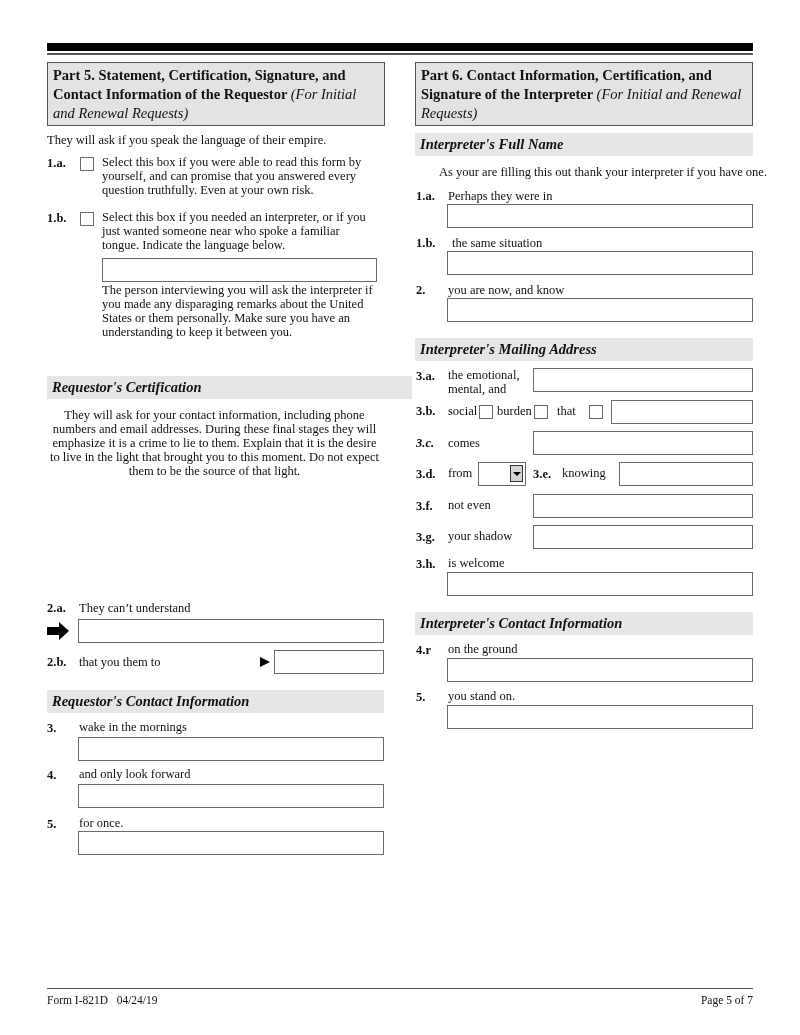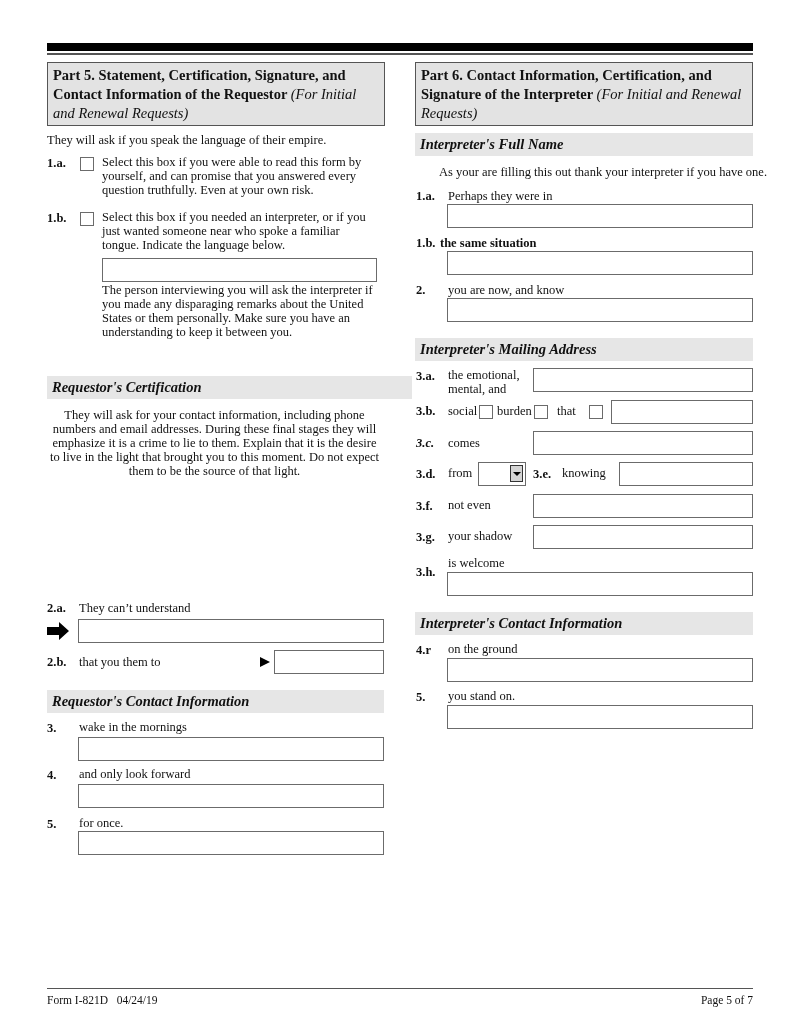--- a/index.html
+++ b/index.html
@@ -91,21 +91,21 @@
 </div>
 
 <div class="abs sechead" style="left:415px; top:133px; width:338px;">Interpreter's Full Name</div>
 <div class="abs txt" style="left:415px; top:165px; width:345px;margin-left:24px;">As your are filling this out thank your interpreter if you have one.</div>
 
 <div class="abs num" style="left:416px; top:189px;">1.a.</div>
 <div class="abs txt" style="left:448px; top:189px;text-align:right;">Perhaps they were in</div>
 <div class="abs field" style="left:447px; top:204px; width:306px; height:24px;"></div>
 
 <div class="abs num" style="left:416px; top:236px;">1.b.</div>
-<div class="abs txt" style="left:440px; top:236px;font-weight:bold;">the same situation</div>
+<div class="abs txt" style="left:452px; top:236px;">the same situation</div>
 <div class="abs field" style="left:447px; top:251px; width:306px; height:24px;"></div>
 
 <div class="abs num" style="left:416px; top:283px;">2.</div>
 <div class="abs txt" style="left:448px; top:283px;">you are now, and know</div>
 <div class="abs field" style="left:447px; top:298px; width:306px; height:24px;"></div>
 
 <div class="abs sechead" style="left:415px; top:338px; width:338px;">Interpreter's Mailing Address</div>
 
 <div class="abs num" style="left:416px; top:369px;">3.a.</div>
 <div class="abs txt" style="left:448px; top:368px; width:82px;">the emotional, mental, and</div>
@@ -135,21 +135,21 @@
 <div class="abs field" style="left:619px; top:462px; width:134px; height:24px;"></div>
 
 <div class="abs num" style="left:416px; top:499px;">3.f.</div>
 <div class="abs txt" style="left:448px; top:498px;">not even</div>
 <div class="abs field" style="left:533px; top:494px; width:220px; height:24px;"></div>
 
 <div class="abs num" style="left:416px; top:530px;">3.g.</div>
 <div class="abs txt" style="left:448px; top:529px;">your shadow</div>
 <div class="abs field" style="left:533px; top:525px; width:220px; height:24px;"></div>
 
-<div class="abs num" style="left:416px; top:557px;margin-top:8px;">3.h.</div>
+<div class="abs num" style="left:416px; top:557px;">3.h.</div>
 <div class="abs txt" style="left:448px; top:556px;">is welcome</div>
 <div class="abs field" style="left:447px; top:572px; width:306px; height:24px;"></div>
 
 <div class="abs sechead" style="left:415px; top:612px; width:338px;">Interpreter's Contact Information</div>
 
 <div class="abs num" style="left:416px; top:643px;">4.r</div>
 <div class="abs txt" style="left:448px; top:642px;">on the ground</div>
 <div class="abs field" style="left:447px; top:658px; width:306px; height:24px;"></div>
 
 <div class="abs num" style="left:416px; top:690px;">5.</div>

